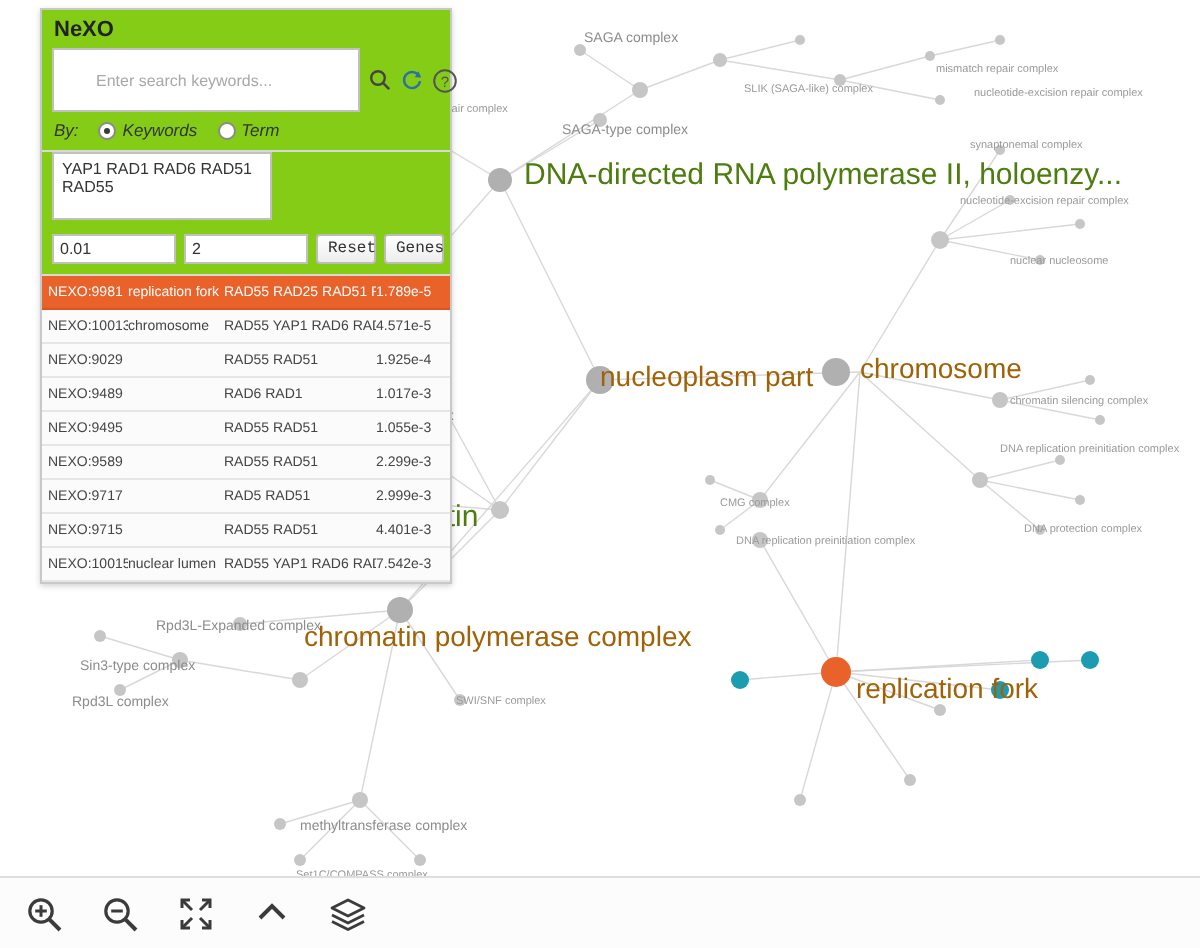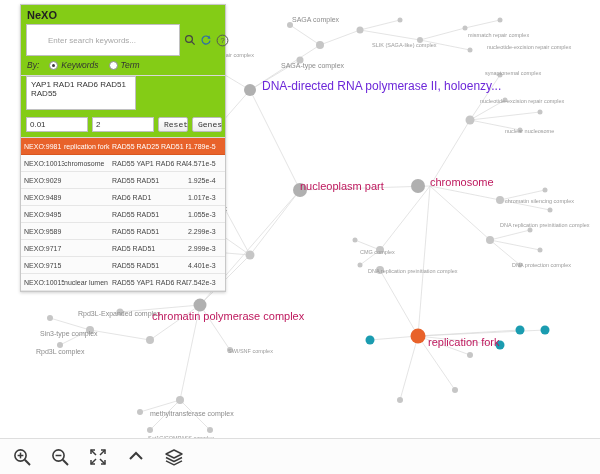--- a/index.html
+++ b/index.html
@@ -30,26 +30,26 @@
     height: 474px;
   }
   .net-label {
     position: absolute;
     color: #6e6e6e;
     white-space: nowrap;
     pointer-events: none;
     font-family: "Liberation Sans", sans-serif;
   }
   .net-label.big {
-    color: #6d28d9;
-    font-size: 12px;
+    color: #4d7c0f;
+    font-size: 15px;
   }
   .net-label.huge {
-    color: #be185d;
-    font-size: 11px;
+    color: #a16207;
+    font-size: 14px;
   }
   .net-label.tiny {
     font-size: 5.5px;
     color: #9a9a9a;
   }
   .net-label.small {
     font-size: 7px;
     color: #8c8c8c;
   }
   

